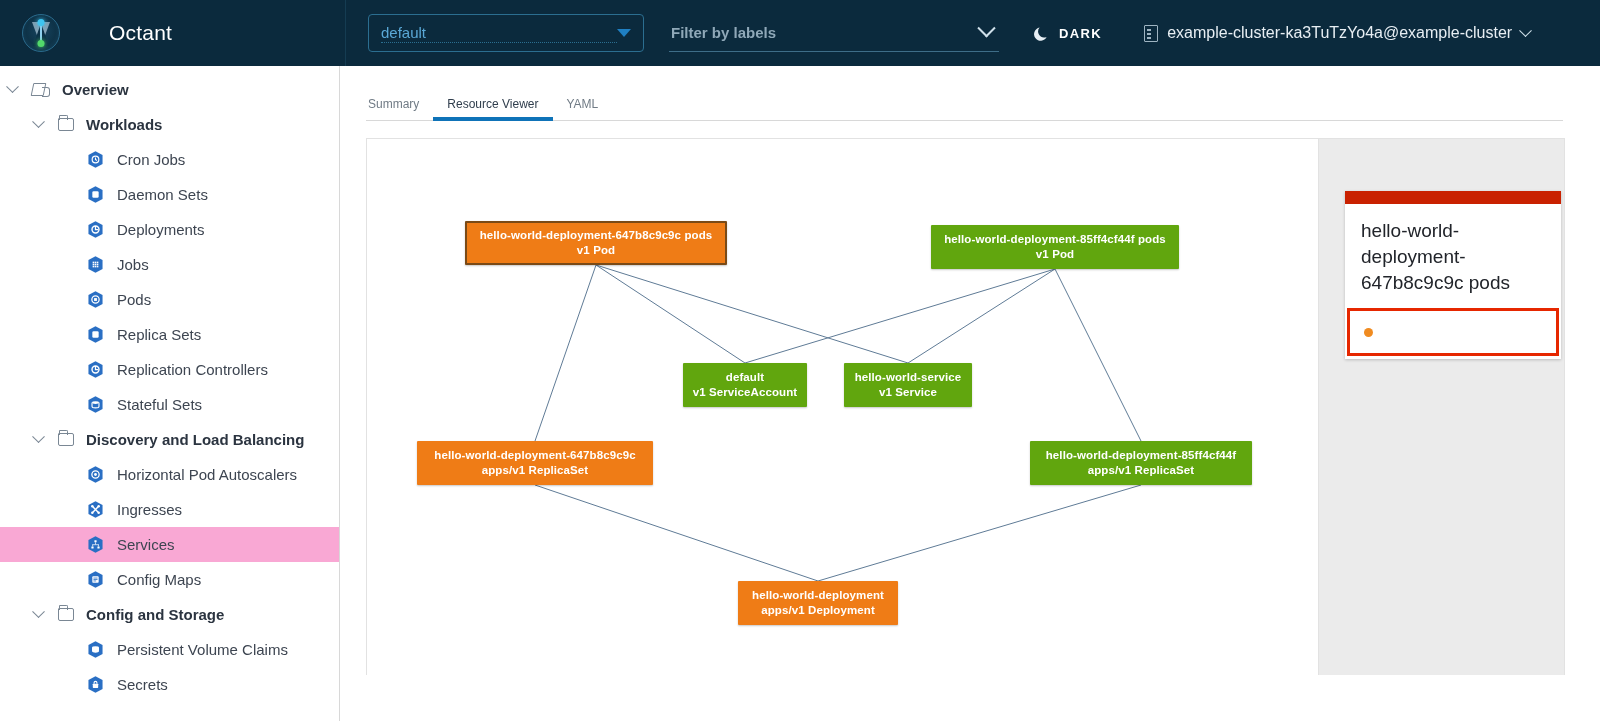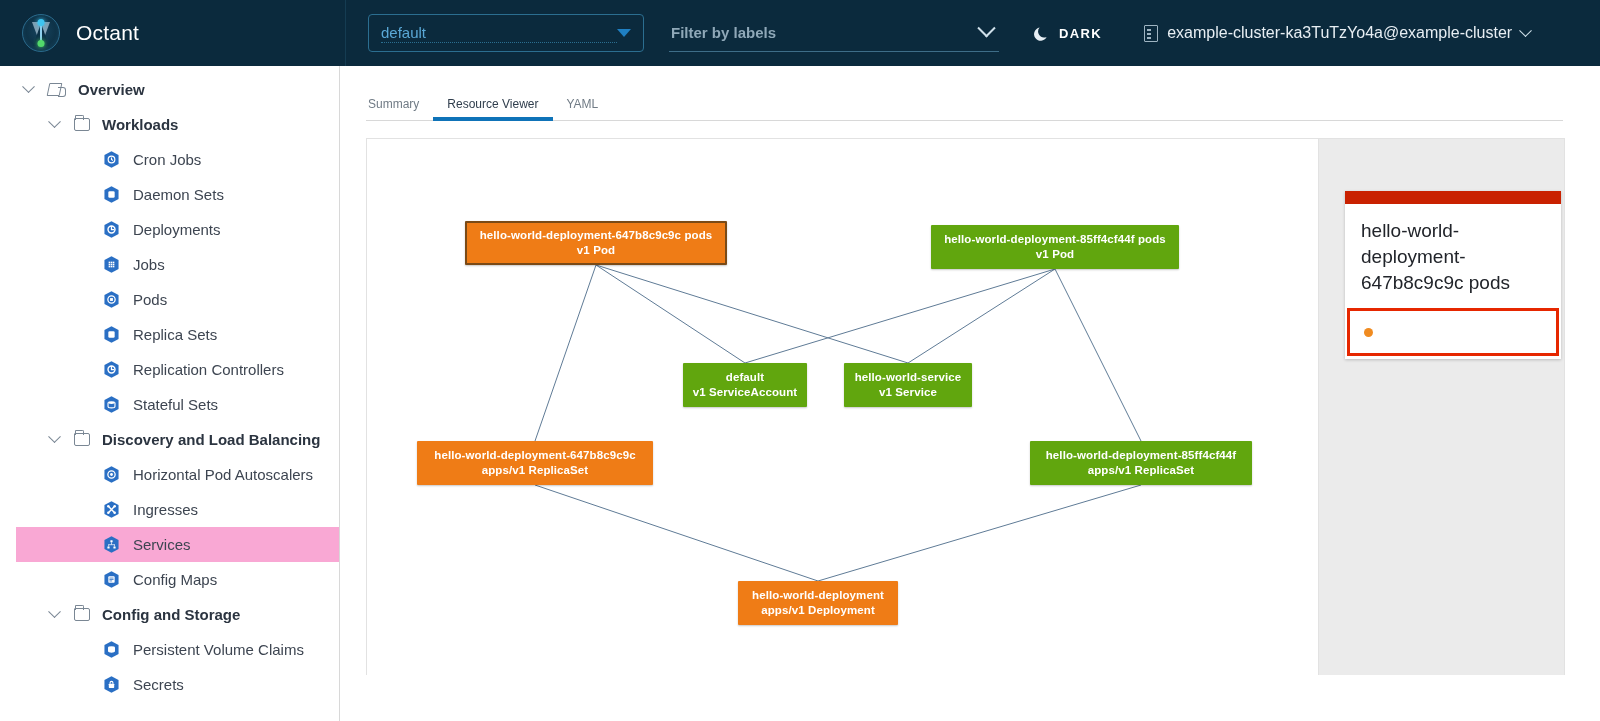--- a/index.html
+++ b/index.html
@@ -16,20 +16,21 @@
     position: absolute; top: 0; left: 0;
     width: 1600px; height: 66px;
     background: #0b2a3d;
     display: flex; align-items: center;
   }
   .brand {
     width: 346px; height: 66px;
     display: flex; align-items: center;
     padding-left: 22px;
     border-right: 1px solid #153c52;
+    gap: 33px;
   }
   .logo-circle {
     width: 38px; height: 38px; border-radius: 50%;
     background: radial-gradient(circle at 50% 45%, #17445f 0%, #0e3348 55%, #17445f 100%);
     border: 1px solid #2a6a8c;
     position: relative; flex: 0 0 auto;
     overflow: hidden;
   }
   .logo-beam {
     position: absolute; left: 50%; top: 7px;
@@ -139,21 +140,20 @@
     background: #ffffff;
     border-right: 1px solid #d8d8d8;
     overflow: hidden;
     padding-top: 6px;
   }
   .nav-row {
     display: flex; align-items: center;
     height: 35px;
     font-size: 15px; color: #3d4551;
     white-space: nowrap;
-    margin-left: 16px;
   }
   .nav-row.lvl0 { padding-left: 8px; font-weight: bold; color: #2b3440; }
   .nav-row.lvl1 { padding-left: 34px; font-weight: bold; color: #2b3440; }
   .nav-row.lvl2 { padding-left: 86px; color: #3d4551; }
   .nav-row.selected { background: #f9a8d4; }
   .nav-caret {
     width: 9px; height: 9px;
     border-right: 1.8px solid #7a8794; border-bottom: 1.8px solid #7a8794;
     transform: rotate(45deg) translate(-2px,-2px);
     margin-right: 15px; flex: 0 0 auto;

